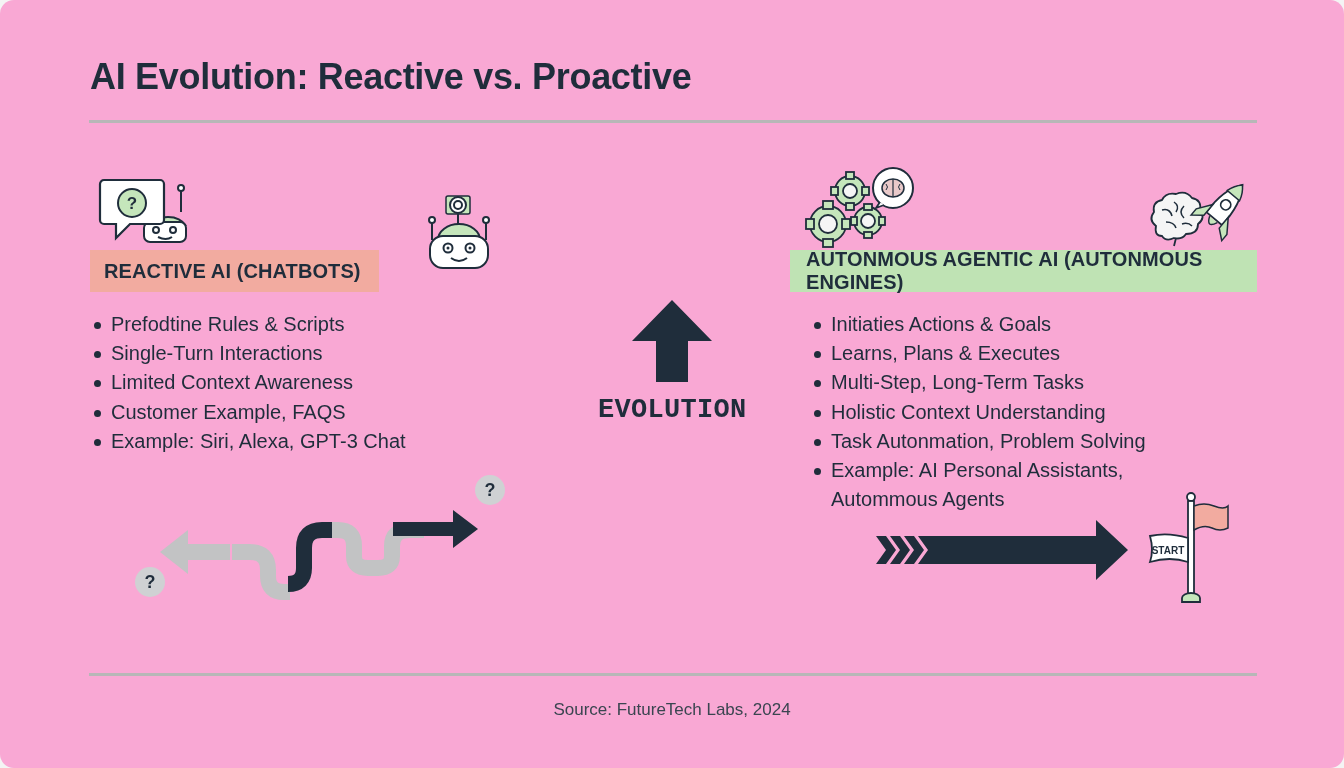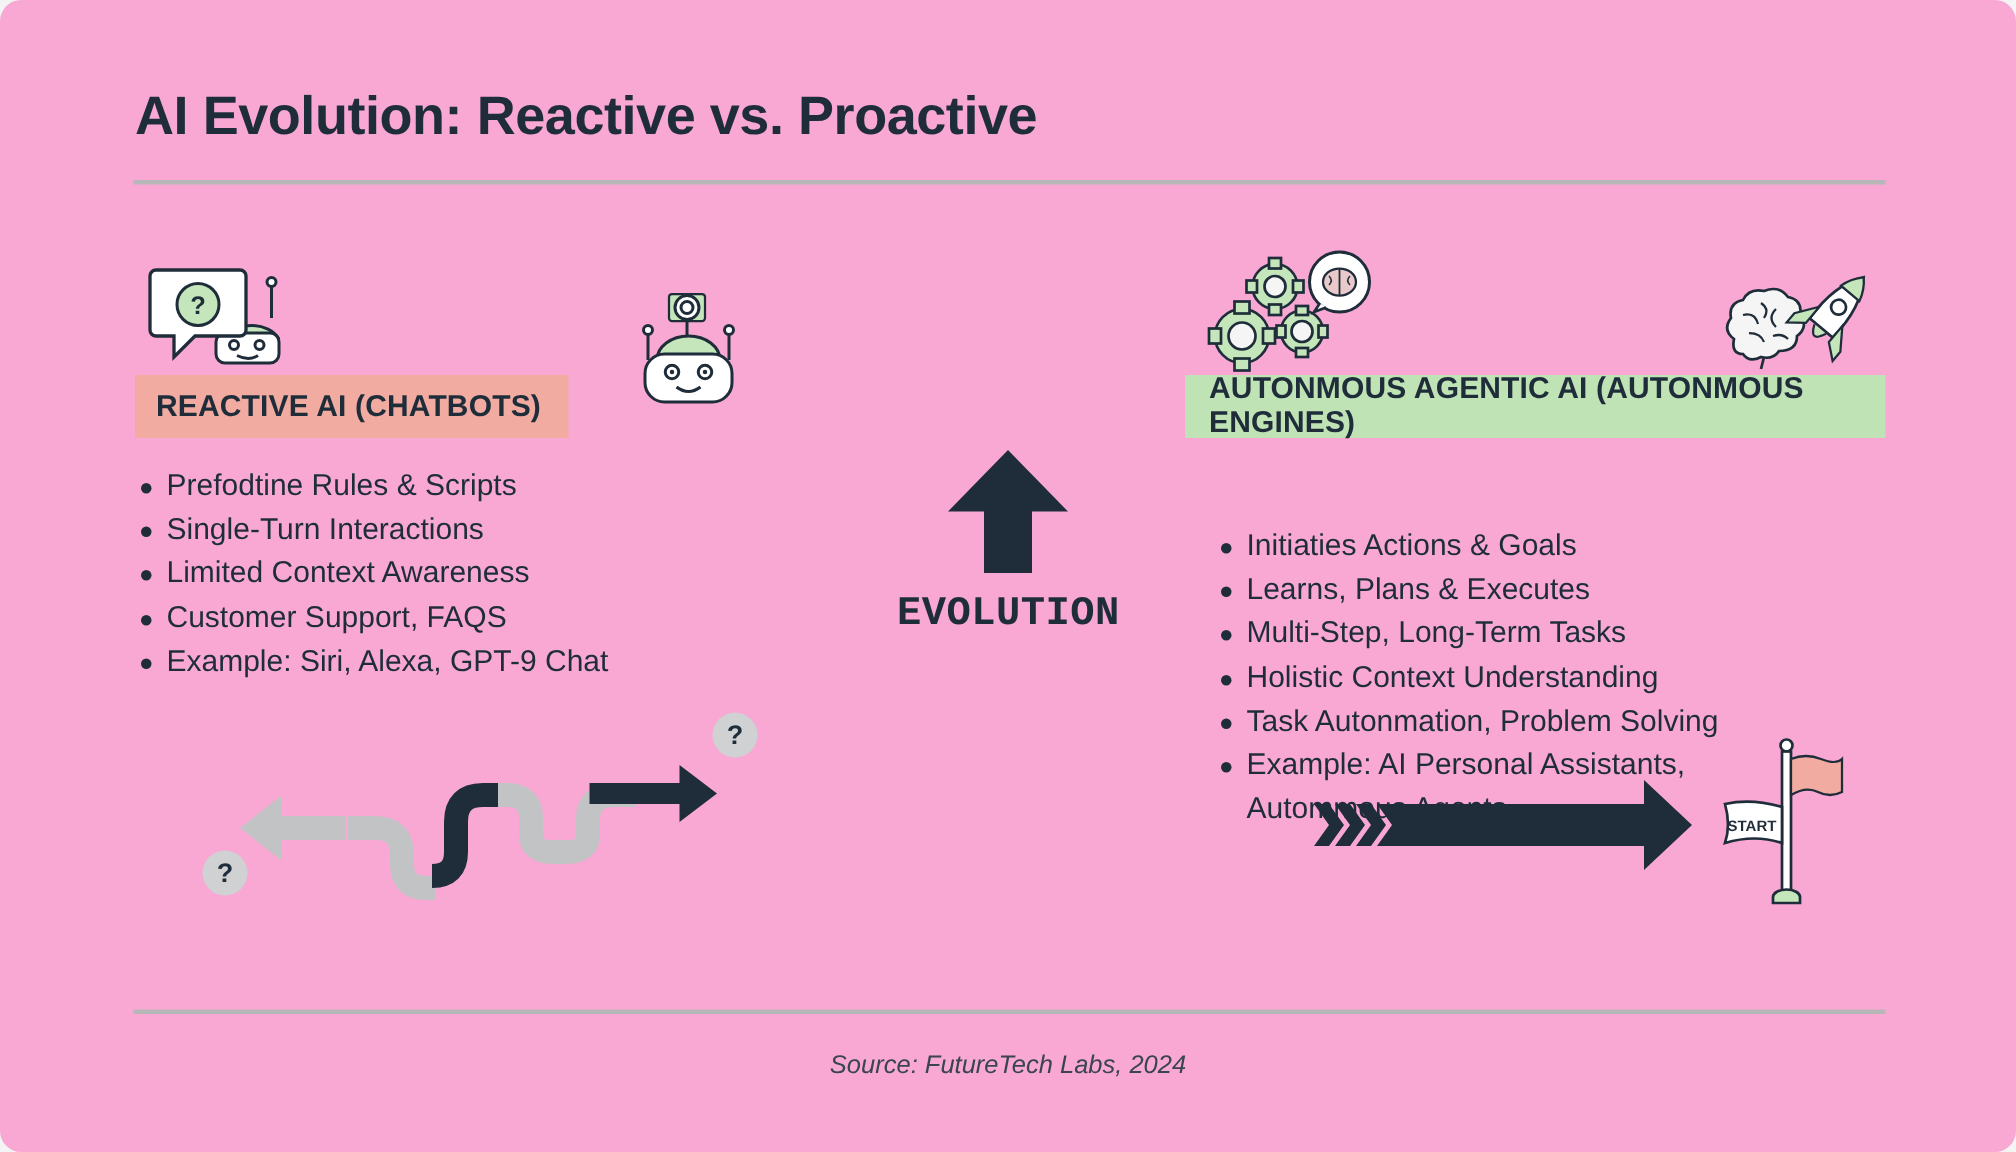--- a/index.html
+++ b/index.html
@@ -41,32 +41,32 @@
     position: absolute; list-style: none;
     font-size: 20px; line-height: 29.2px; color: #1f2d3b;
   }
   ul.bullets li { position: relative; padding-left: 20px; white-space: nowrap; }
   ul.bullets li::before {
     content: ""; position: absolute; left: 3px; top: 12px;
     width: 7px; height: 7px; border-radius: 50%; background: #1f2d3b;
   }
   ul.bullets li.cont::before { display: none; }
   ul.bullets.left { left: 91px; top: 310px; }
-  ul.bullets.right { left: 811px; top: 310px; margin-top: 40px; }
+  ul.bullets.right { left: 811px; top: 310px; }
 
   .evo-label {
     position: absolute; left: 598px; top: 395px;
     font-size: 27px; font-weight: bold; color: #1f2d3b;
     letter-spacing: 0.3px;
     font-family: Liberation Mono, monospace;
   }
   .icon { position: absolute; }
   .source {
     position: absolute; left: 0; width: 1344px; top: 700px; text-align: center;
-    font-size: 17px; color: #3a4550; font-style: italic;
+    font-size: 17px; color: #3a4550;
   }
   .q-bubble {
     position: absolute; width: 30px; height: 30px; border-radius: 50%;
     background: #cfd1d3; color: #1f2d3b; font-weight: bold; font-size: 18px;
     display: flex; align-items: center; justify-content: center;
   }
 </style>
 </head>
 <body>
 
@@ -107,22 +107,22 @@
     <circle cx="46" cy="56" r="1.5" fill="#1f2d3b"></circle>
     <path d="M27 66 q8 6 16 0" fill="none" stroke="#1f2d3b" stroke-width="2"></path>
   </svg>
 
   <div class="band reactive">REACTIVE AI (CHATBOTS)</div>
 
   <ul class="bullets left">
     <li>Prefodtine Rules &amp; Scripts</li>
     <li>Single-Turn Interactions</li>
     <li>Limited Context Awareness</li>
-    <li>Customer Support, FAQS</li>
-    <li>Example: Siri, Alexa, GPT-9 Chat</li>
+    <li>Customer Example, FAQS</li>
+    <li>Example: Siri, Alexa, GPT-3 Chat</li>
   </ul>
 
   <svg class="icon" style="left:150px; top:500px;" width="330" height="100" viewBox="0 0 330 100">
 
     <polygon points="10,52 38,30 38,44 80,44 80,60 38,60 38,74" fill="#c2c3c4"></polygon>
 
     <path d="M82 52 H100 q18 0 18 18 v6 q0 16 16 16 h6" fill="none" stroke="#c2c3c4" stroke-width="16"></path>
 
     <path d="M138 84 q16 0 16 -16 v-20 q0 -18 18 -18 h10" fill="none" stroke="#1f2d3b" stroke-width="16"></path>
 

